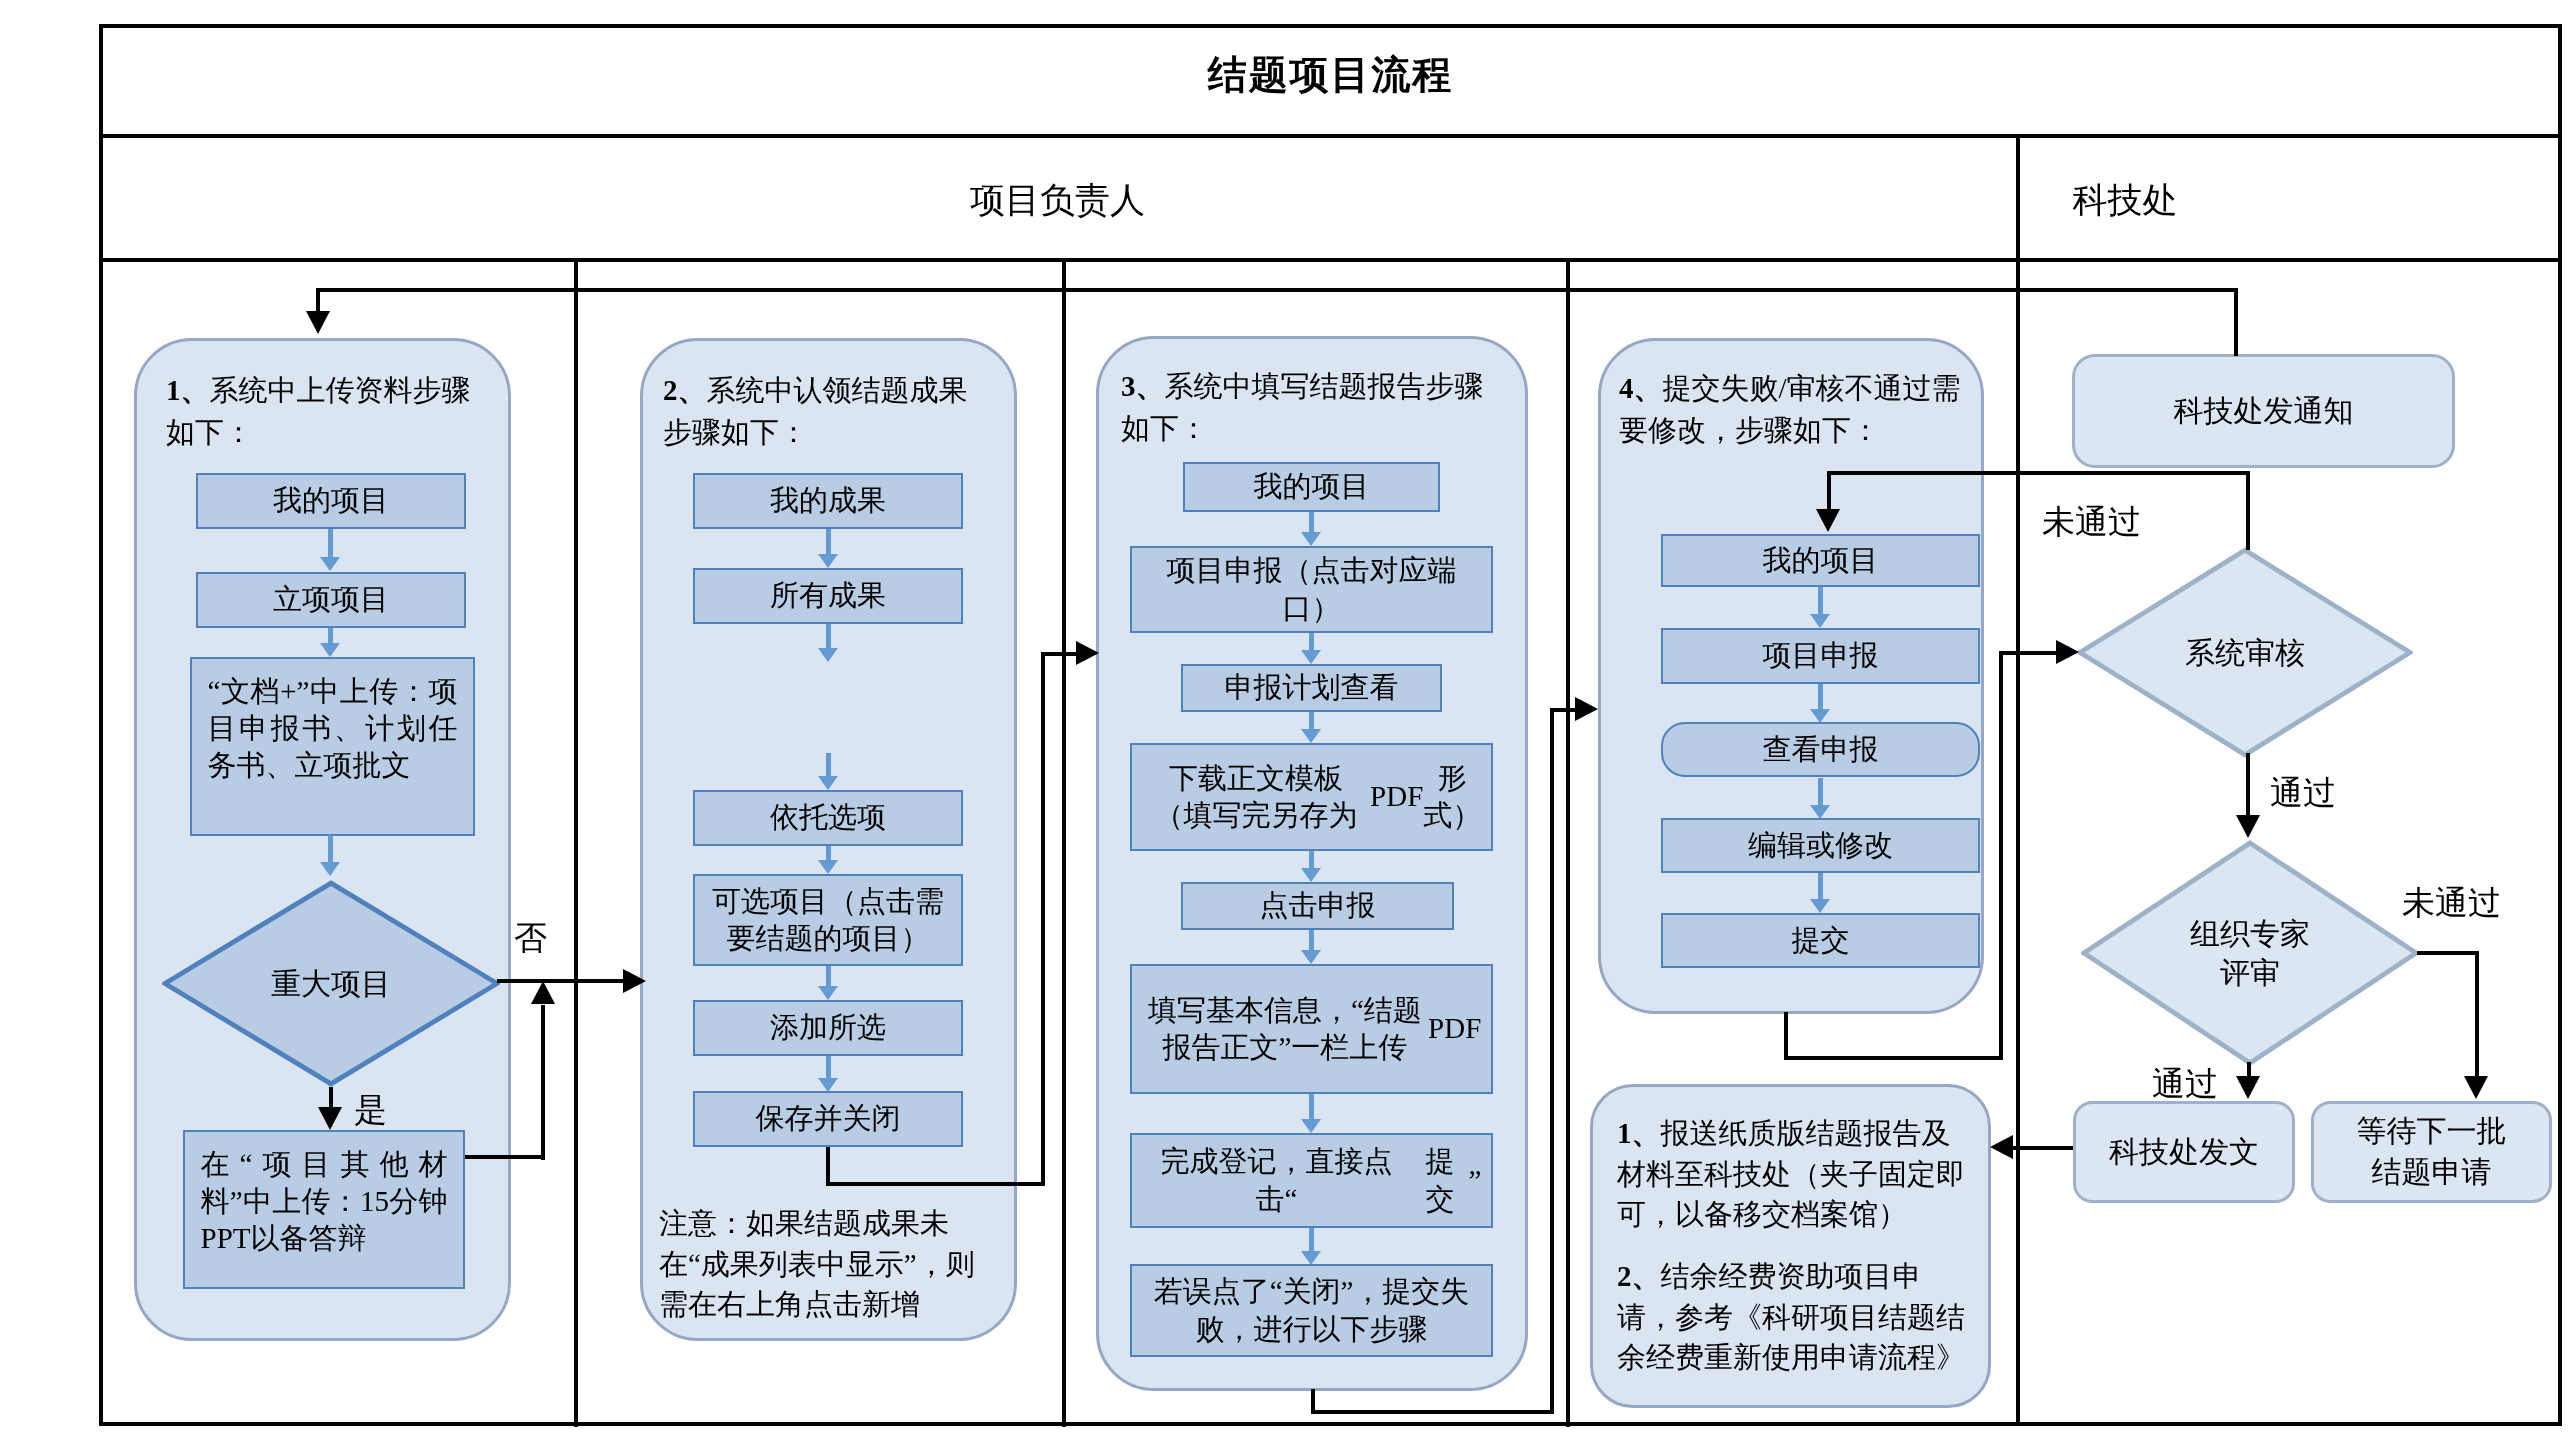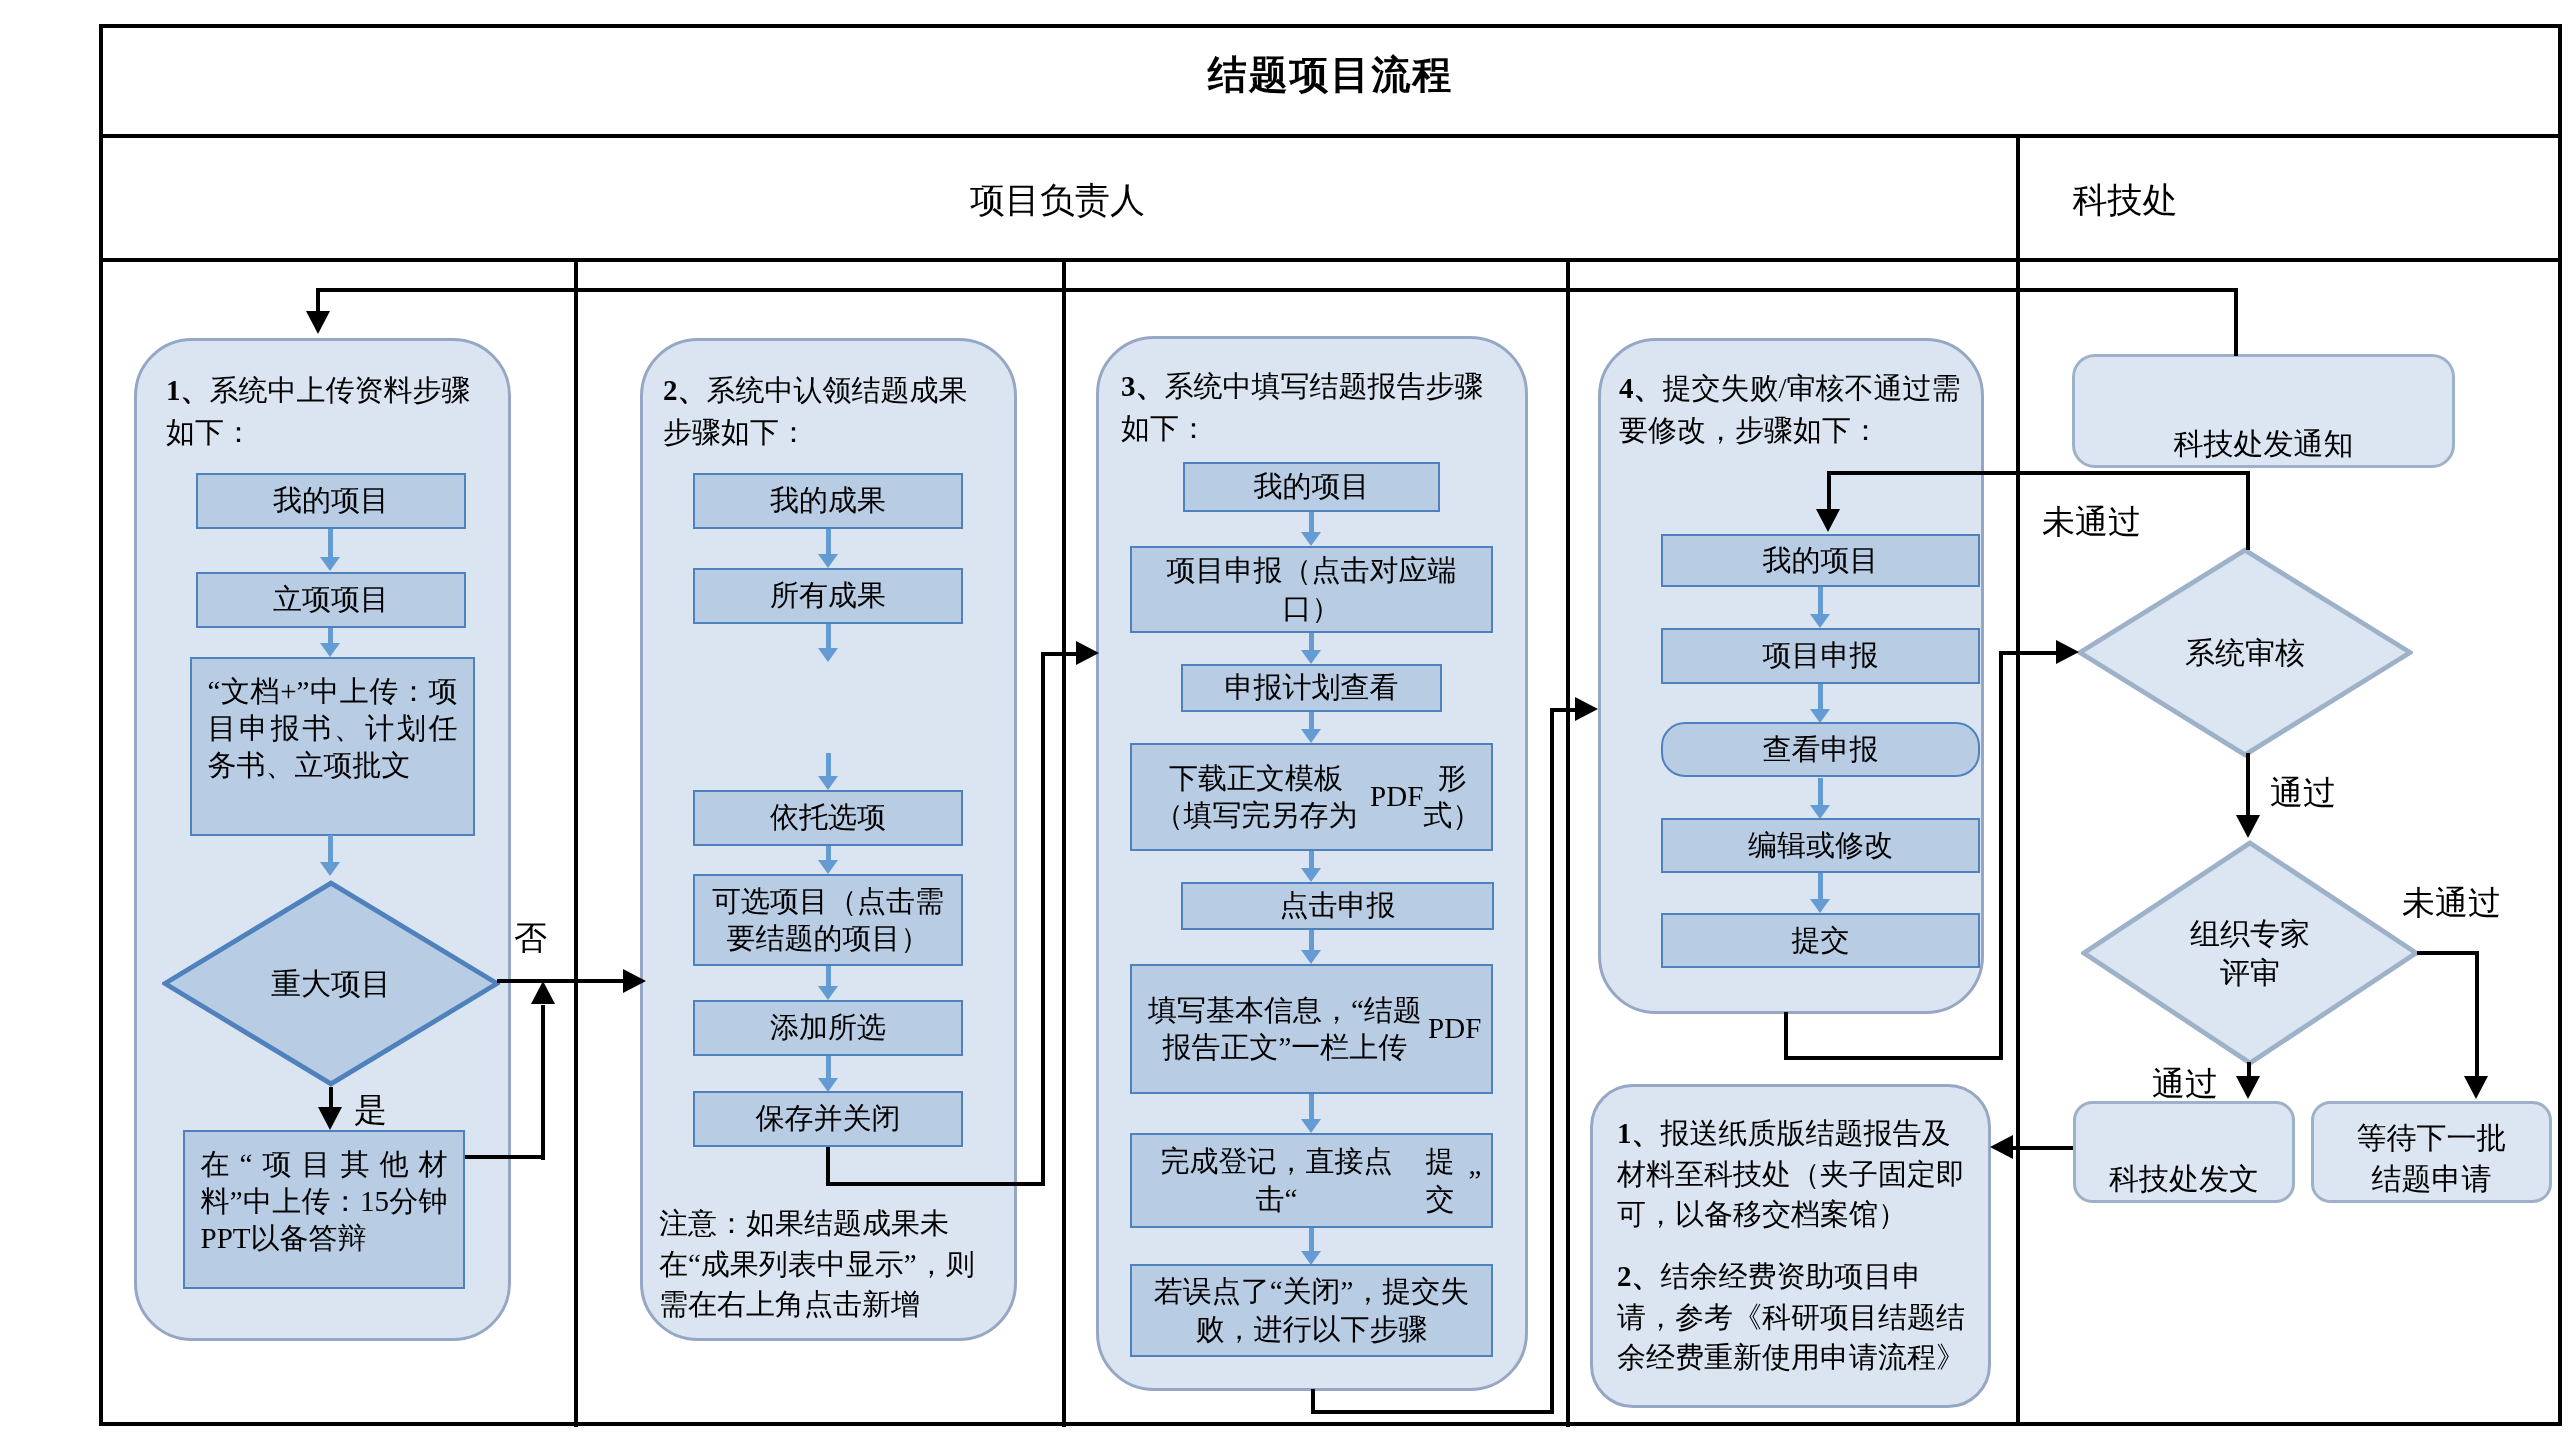--- a/index.html
+++ b/index.html
@@ -9,21 +9,21 @@
   
   .frame{position:absolute;left:85px;top:24px;width:2463px;height:1402px;border:4.8px solid #000;box-sizing:border-box;}
   .hl{position:absolute;height:3.9px;background:#000;}
   .vl{position:absolute;width:3.9px;background:#000;}
 
   .title{position:absolute;left:85px;top:48px;width:2463px;text-align:center;font-size:39px;font-weight:bold;letter-spacing:1.9px;}
   .lane-label{position:absolute;font-size:35px;text-align:center;}
 
   
   .cbox{position:absolute;background:#dbe5f1;border:3.9px solid #95a7c4;border-radius:58px;box-sizing:border-box;}
-  .cbox-sm{position:absolute;background:#dce6f2;border:3.9px solid #9db1c8;border-radius:23px;box-sizing:border-box;display:flex;align-items:flex-end;justify-content:center;font-size:30px;text-align:center;}
+  .cbox-sm{position:absolute;background:#dce6f2;border:3.9px solid #9db1c8;border-radius:23px;box-sizing:border-box;display:flex;align-items:center;justify-content:center;font-size:30px;text-align:center;}
 
   
   .sbox{position:absolute;background:#b8cce4;border:2.9px solid #4f81bd;box-sizing:border-box;display:flex;align-items:center;justify-content:center;font-size:29px;line-height:1.28;text-align:center;padding:3.9px 9.7px;}
   .sbox.just{display:block;text-align:justify;padding:13.5px 15.5px;}
   .hd{position:absolute;font-size:29px;line-height:1.45;}
   .num{font-weight:bold;}
   b{font-weight:normal;}
   .note-txt{position:absolute;font-size:29px;line-height:1.4;}
   .lbl{position:absolute;font-size:33px;}
   .pre{white-space:pre-line;}
@@ -167,21 +167,21 @@
     </div>
   <div class="sbox" style="left:1116px;top:743px;width:363px;height:108px;">
       <span>下载正文模板（填写完另存为</span>
       <b>PDF</b>
       <span>形式）</span>
     </div>
   <div class="ba" style="left:1287px;top:851px;height:31px;">
       <div class="s"></div>
       <div class="h"></div>
     </div>
-  <div class="sbox" style="left:1167px;top:882px;width:313px;height:48px;">
+  <div class="sbox" style="left:1167px;top:882px;width:273px;height:48px;">
       <span>点击申报</span>
     </div>
   <div class="ba" style="left:1287px;top:930px;height:34px;">
       <div class="s"></div>
       <div class="h"></div>
     </div>
   <div class="sbox pre" style="left:1116px;top:964px;width:363px;height:130px;"><span class="pre">填写基本信息，“结题报告正文”一栏上传
 </span><b>PDF</b></div>
   <div class="ba" style="left:1287px;top:1094px;height:39px;">
       <div class="s"></div>

